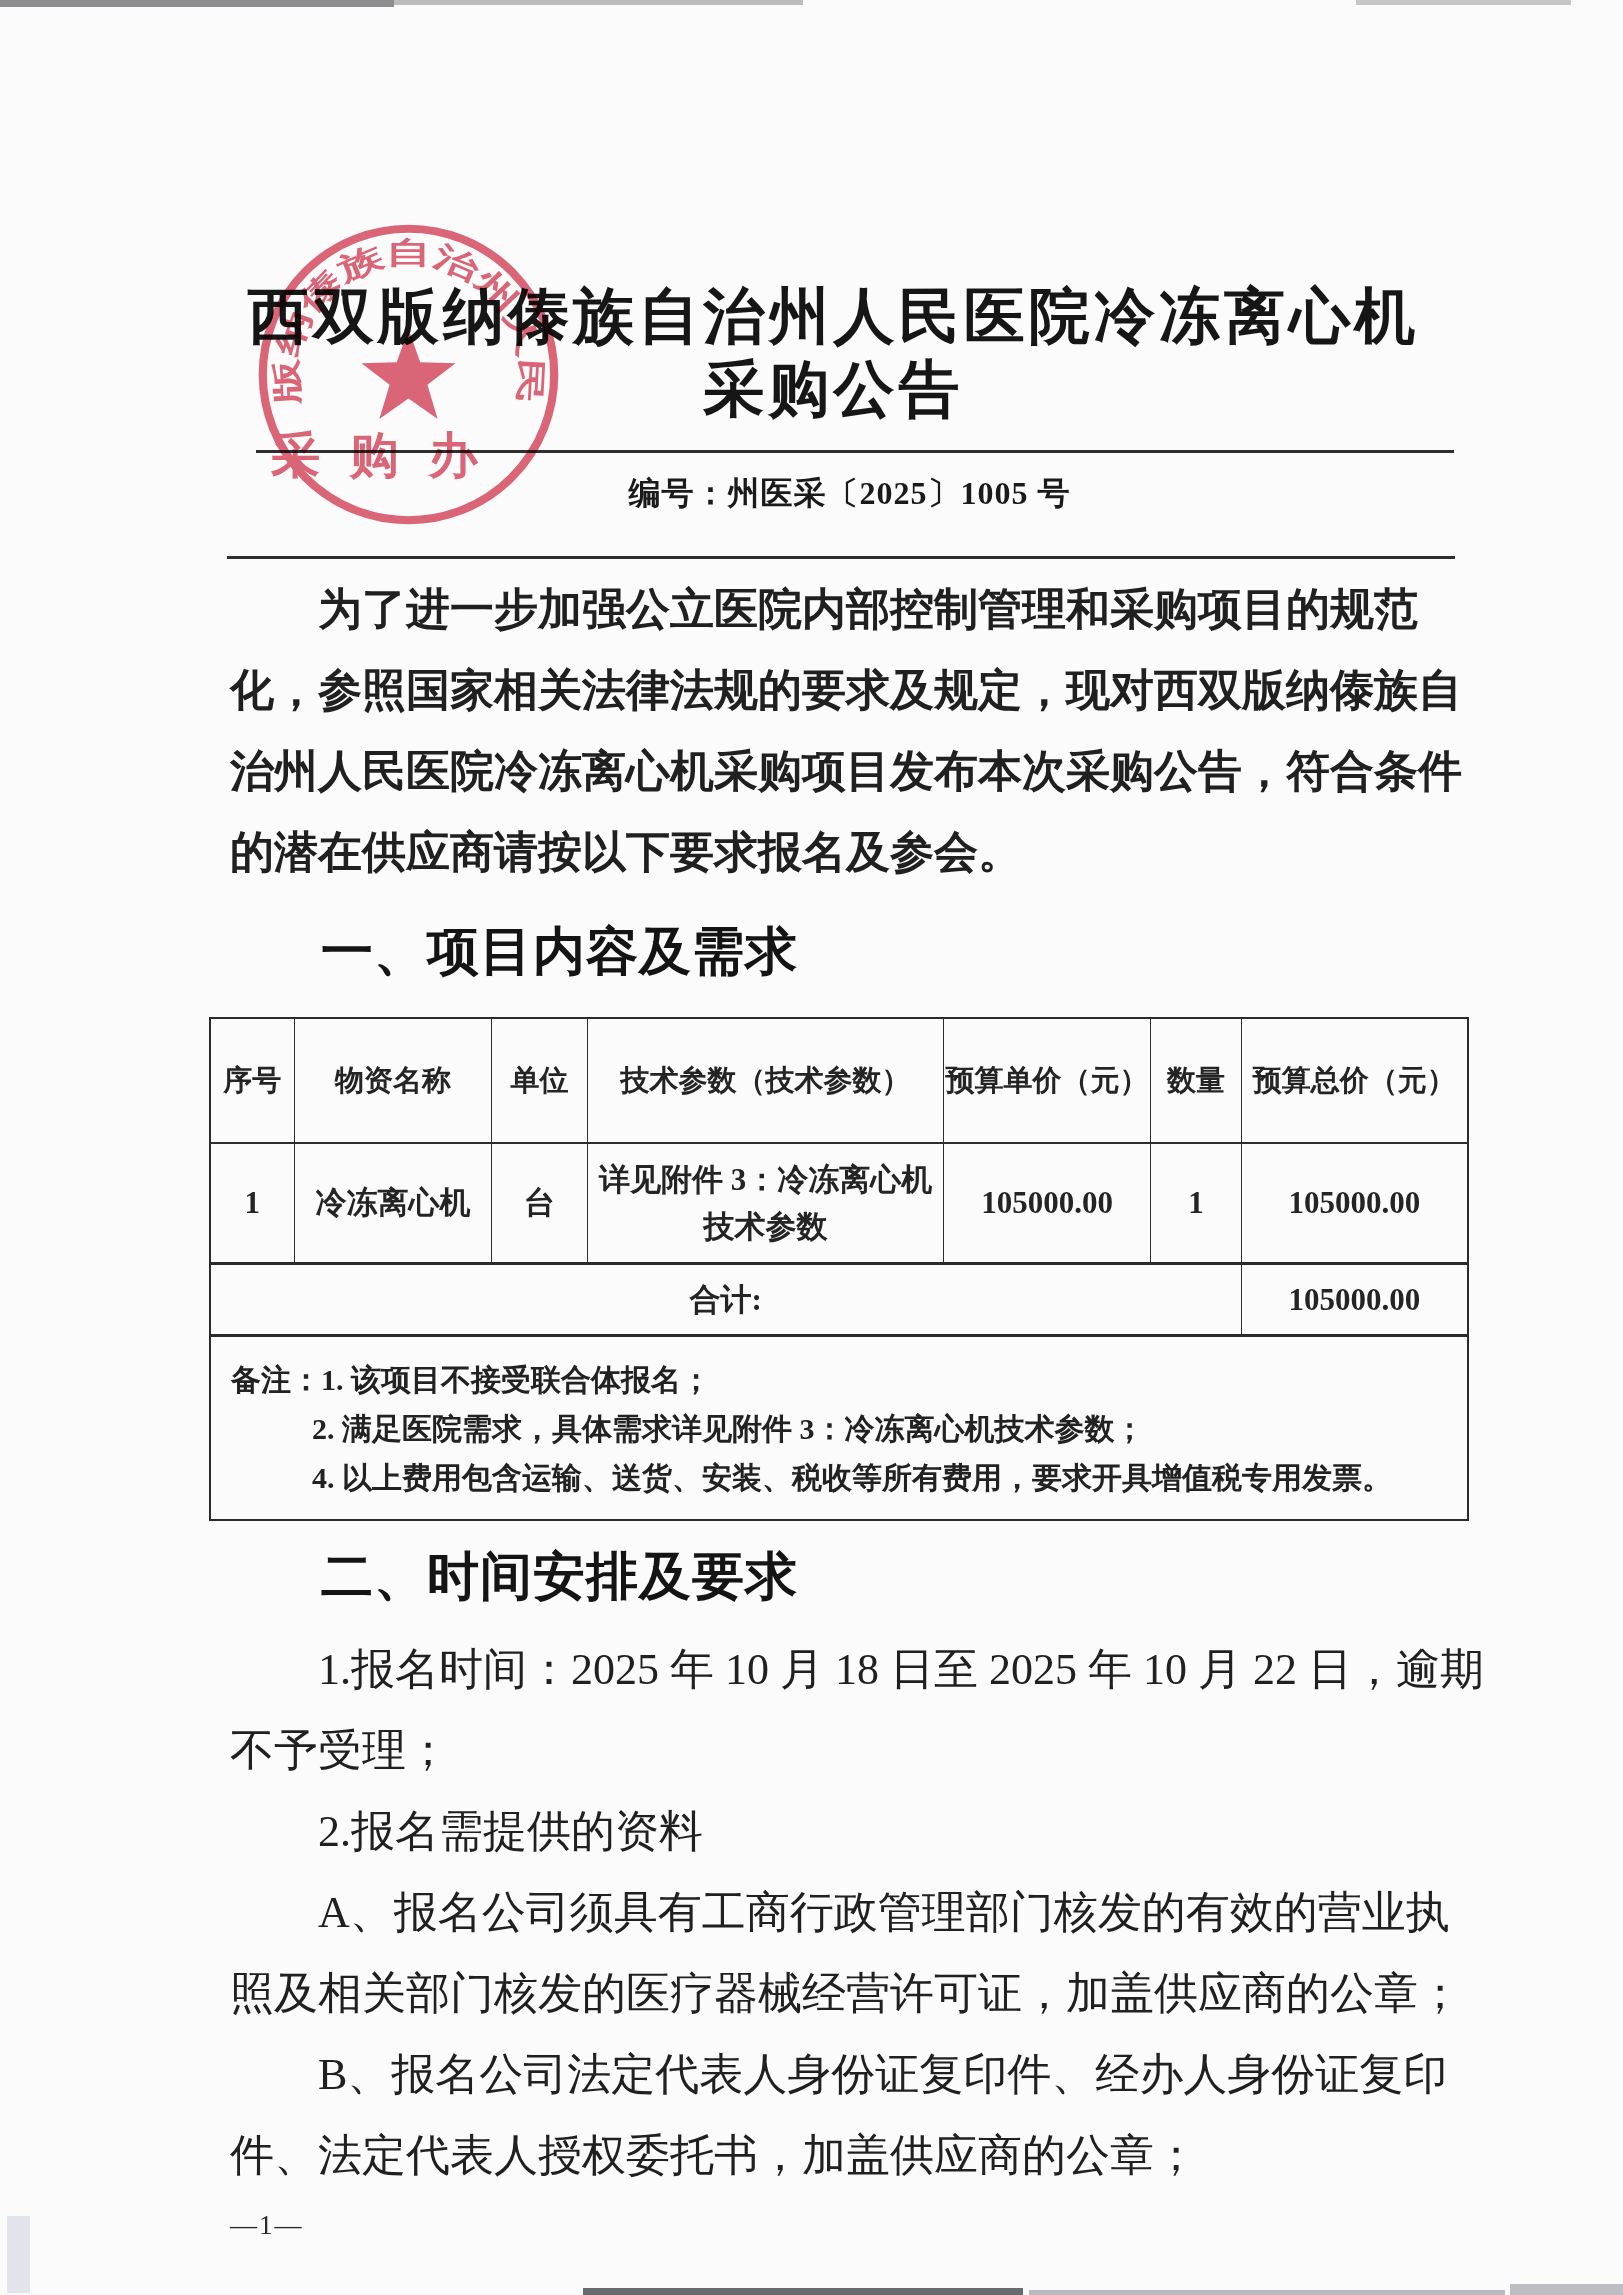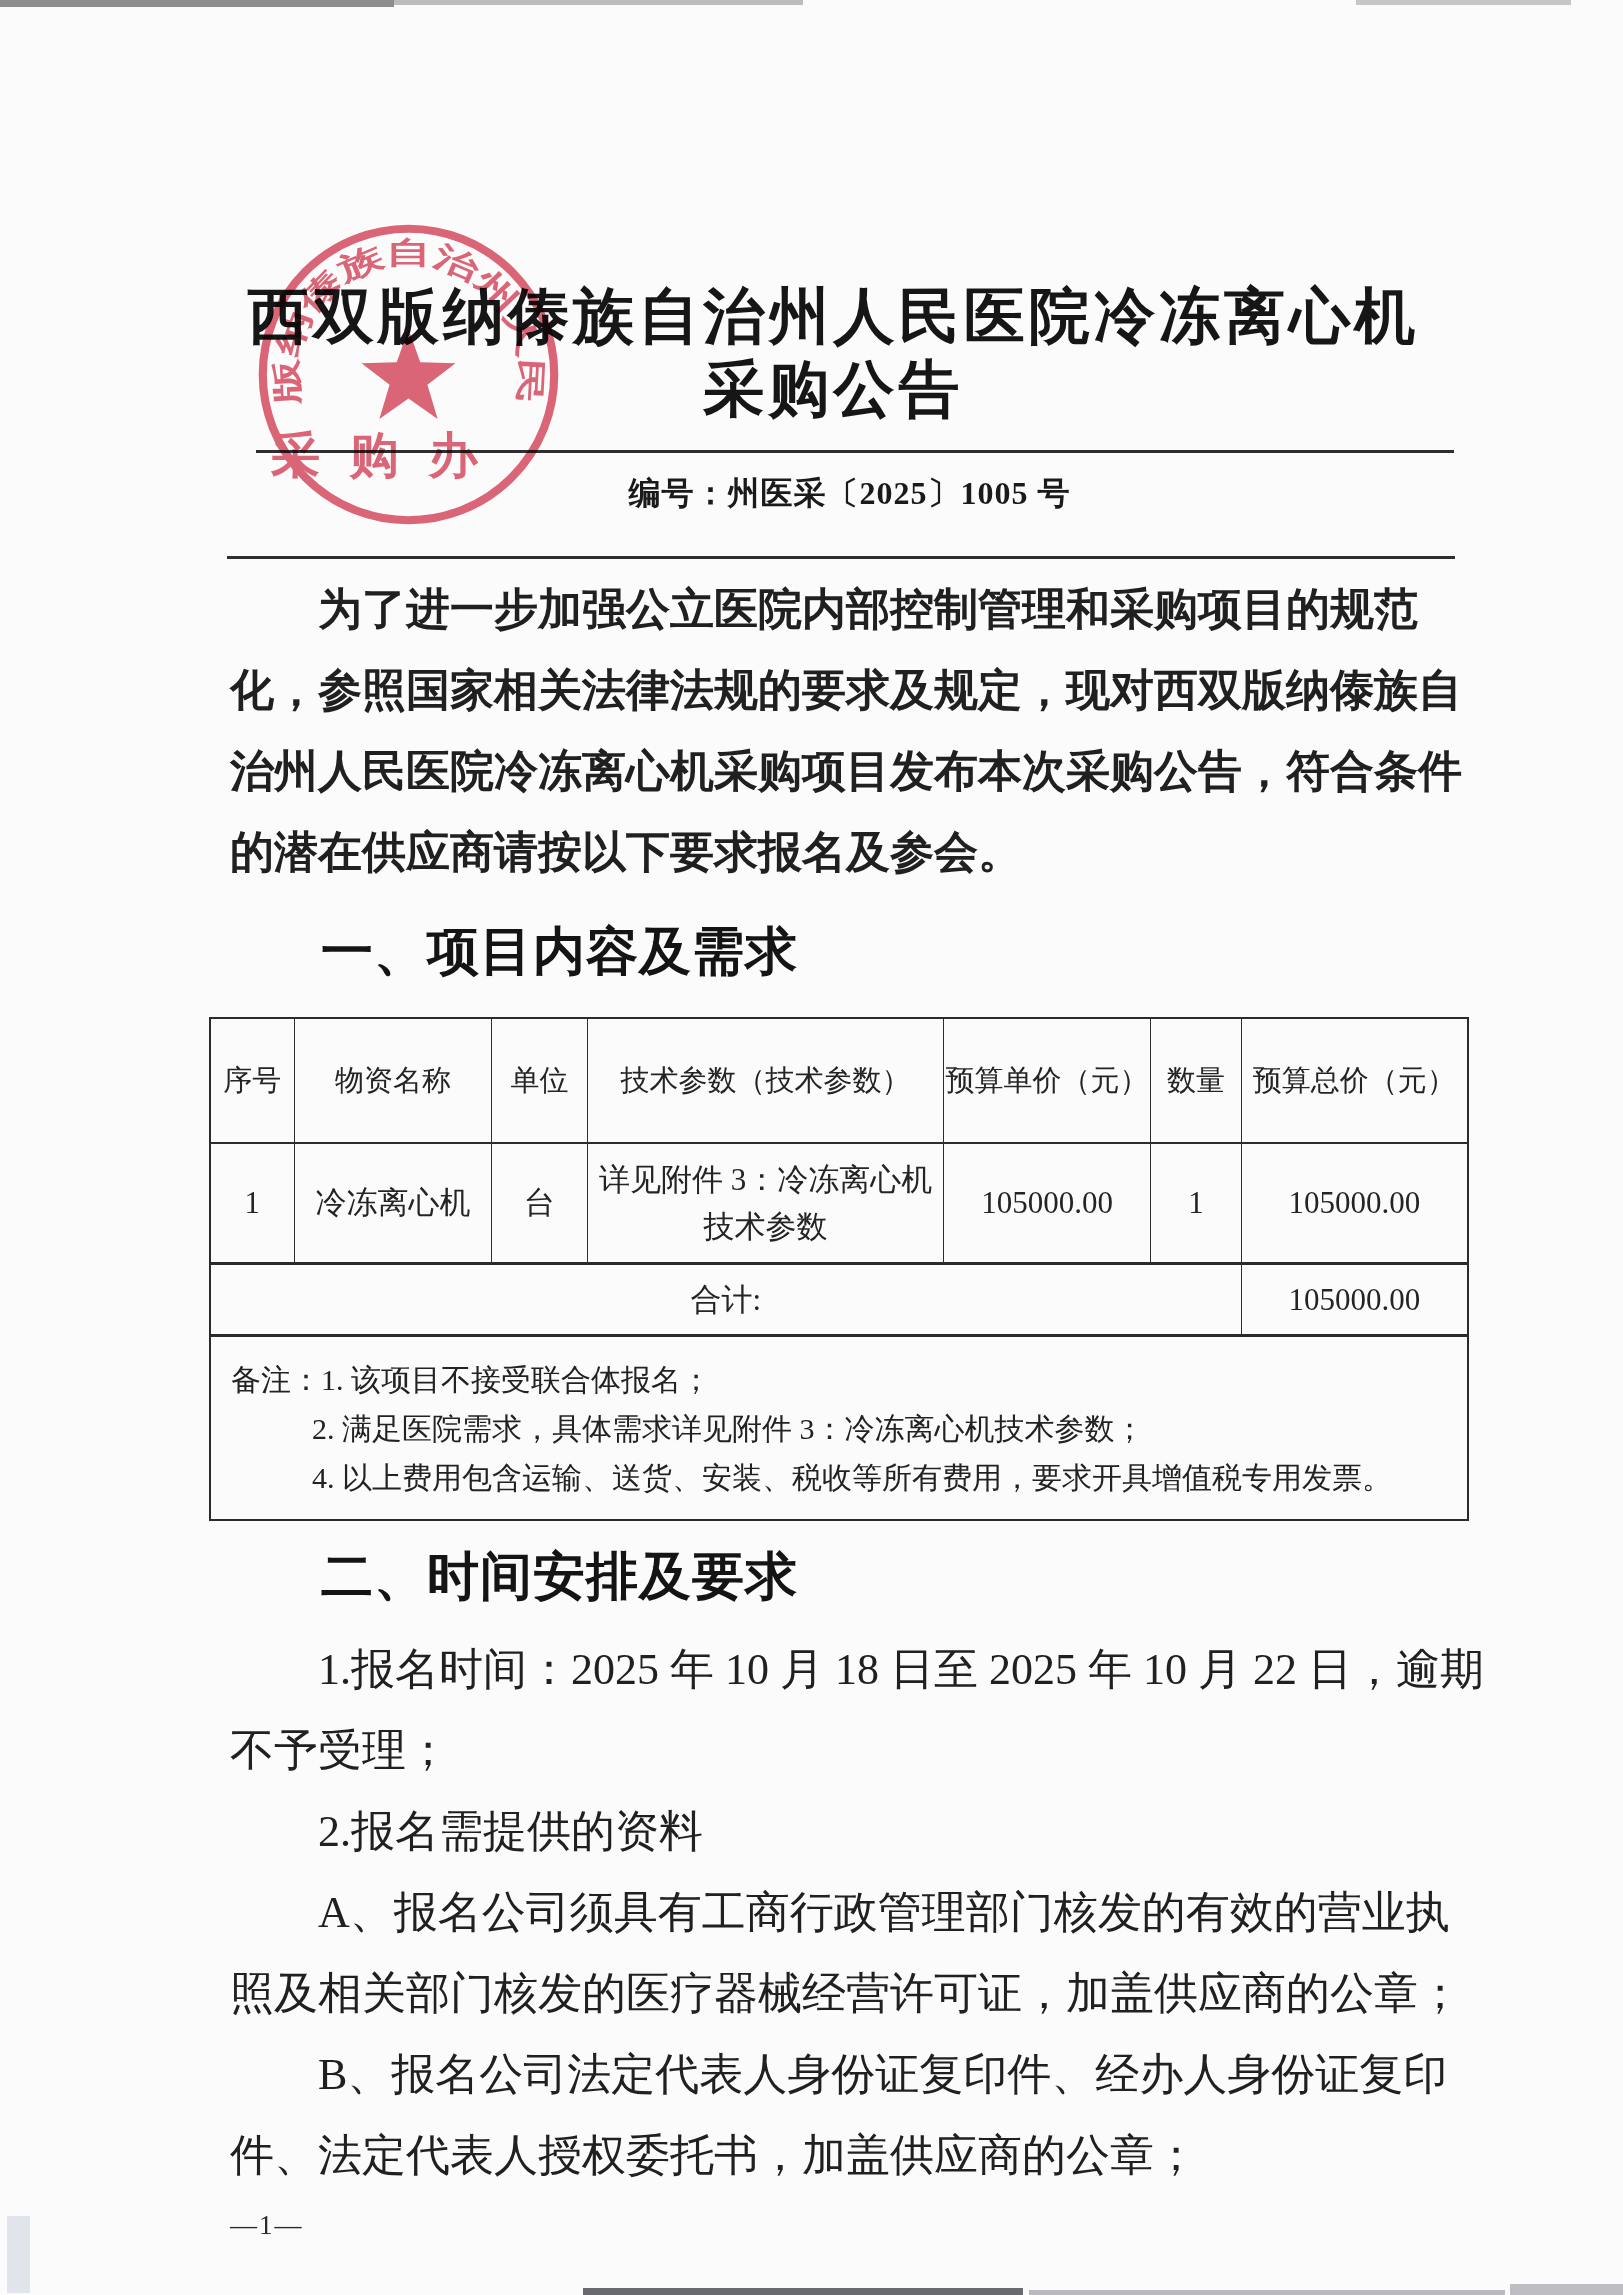--- a/index.html
+++ b/index.html
@@ -43,21 +43,21 @@
   .sec-heading-2{top:1546px;}
 
   
   .ptable{
     position:absolute;top:1017px;left:-21.5px;width:1258px;
     border-collapse:collapse;table-layout:fixed;
     font-size:29px;color:#242424;
   }
   .ptable td{
     border-left:1.5px solid #2d2d2d;border-right:1.5px solid #2d2d2d;
-    text-align:center;vertical-align:middle;padding:0;
+    text-align:center;vertical-align:middle;padding:0;font-weight:bold;
   }
   .ptable{border:2.6px solid #2b2b2b;}
   .row-header td{height:123px;border-bottom:2px solid #2d2d2d;}
   .row-data td{height:118px;border-bottom:3.1px solid #2b2b2b;font-size:31px;}
   .row-data .cell-spec{line-height:47px;}
   .row-total td{height:69px;border-bottom:3.1px solid #2b2b2b;font-size:31px;}
   .row-notes td{height:164px;}
   .notes-cell{
     text-align:left !important;vertical-align:top !important;
     padding:18.4px 15.4px 0 20.5px !important;

